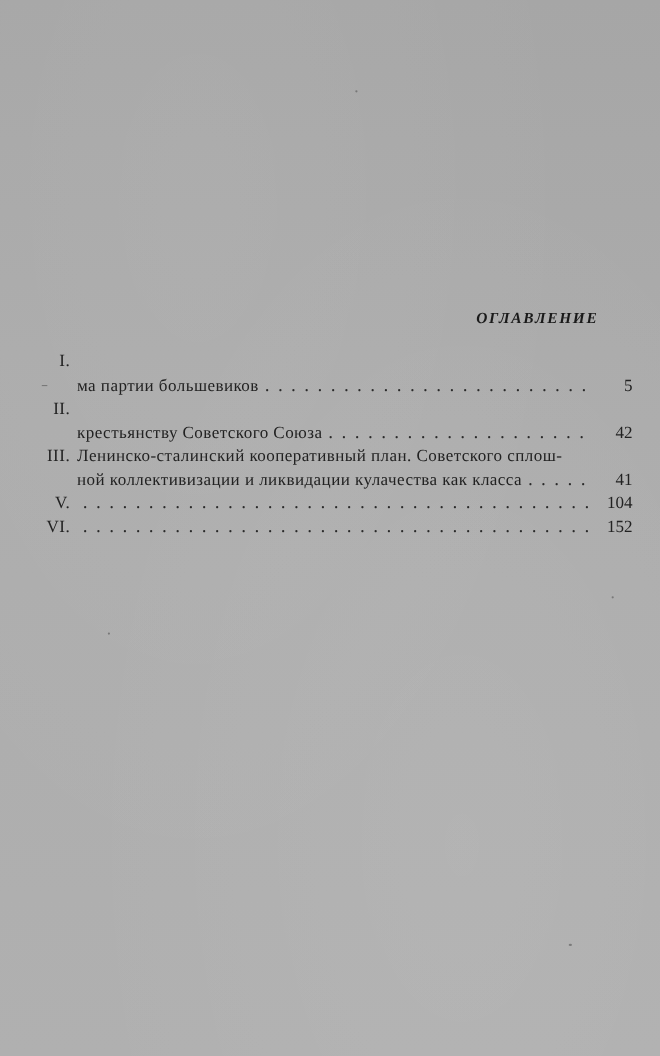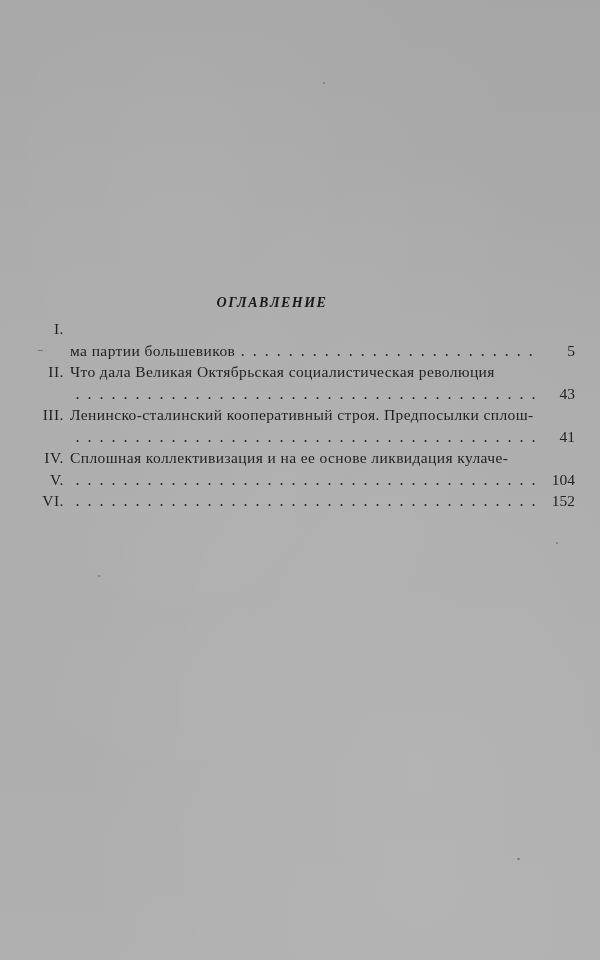--- a/index.html
+++ b/index.html
@@ -19,24 +19,24 @@
       font-family: "Liberation Serif", "DejaVu Serif", serif;
       color: #1e1e1e;
     }
     .page {
       position: absolute;
       left: 0; top: 0;
       width: 600px; height: 960px;
     }
     .toc-title {
       position: absolute;
-      top: 295px;
+      top: 283px;
       left: 0;
       width: 544px;
-      text-align: center;
+      text-align: right;
       font-family: "Liberation Serif", "DejaVu Serif", serif;
       font-weight: bold;
       font-style: italic;
       font-size: 14px;
       letter-spacing: 1.5px;
       color: #1a1a1a;
     }
     .toc {
       position: absolute;
       top: 318px;
@@ -111,44 +111,41 @@
       <div class="row cont">
         <span class="text">ма партии большевиков</span>
         <span class="leaders"></span>
         <span class="page-no">5</span>
       </div>
     </div>
 
     <div class="entry">
       <div class="row">
         <span class="num">II.</span>
-        <span class="text">Что дала Великая Октябрьская социалистическая революция</span>
       </div>
       <div class="row cont">
+        <span class="text">крестьянству Советского Союза</span>
         <span class="leaders"></span>
-        <span class="page-no">43</span>
+        <span class="page-no">42</span>
       </div>
     </div>
 
     <div class="entry">
       <div class="row">
         <span class="num">III.</span>
-        <span class="text">Ленинско-сталинский кооперативный строя. Предпосылки сплош-</span>
+        <span class="text">Ленинско-сталинский кооперативный план. Советского сплош-</span>
       </div>
       <div class="row cont">
+        <span class="text">ной коллективизации и ликвидации кулачества как класса</span>
         <span class="leaders"></span>
         <span class="page-no">41</span>
       </div>
     </div>
 
     <div class="entry">
-      <div class="row">
-        <span class="num">IV.</span>
-        <span class="text">Сплошная коллективизация и на ее основе ликвидация кулаче-</span>
-      </div>
     </div>
 
     <div class="entry">
       <div class="row">
         <span class="num">V.</span>
         <span class="leaders"></span>
         <span class="page-no">104</span>
       </div>
     </div>
 

